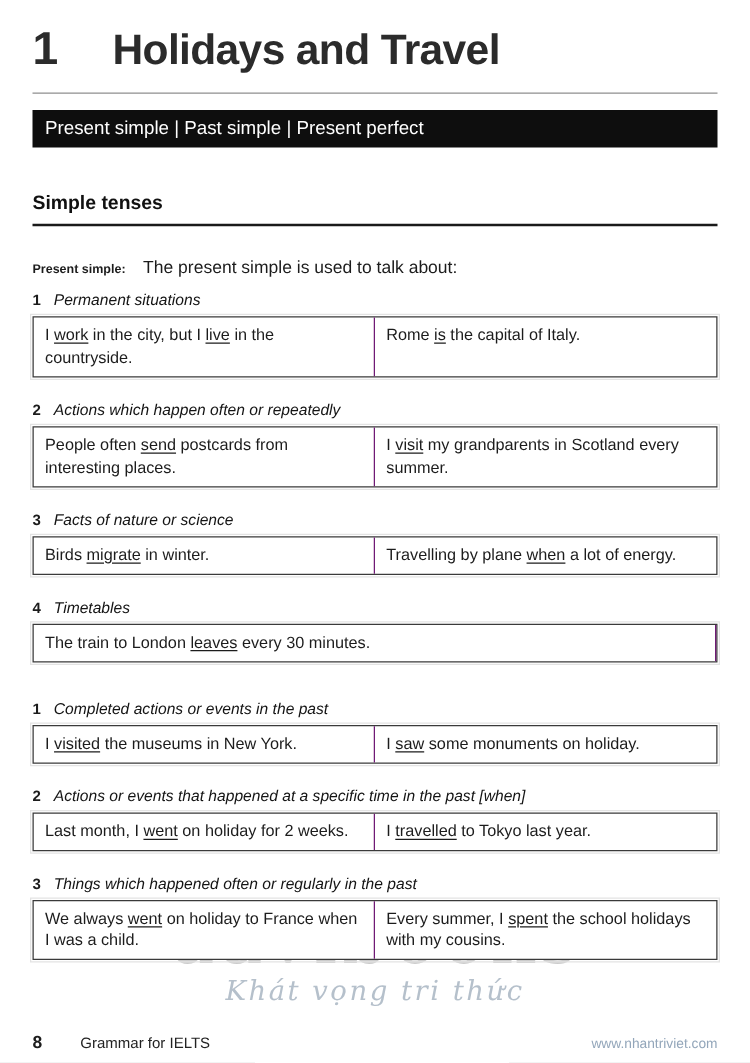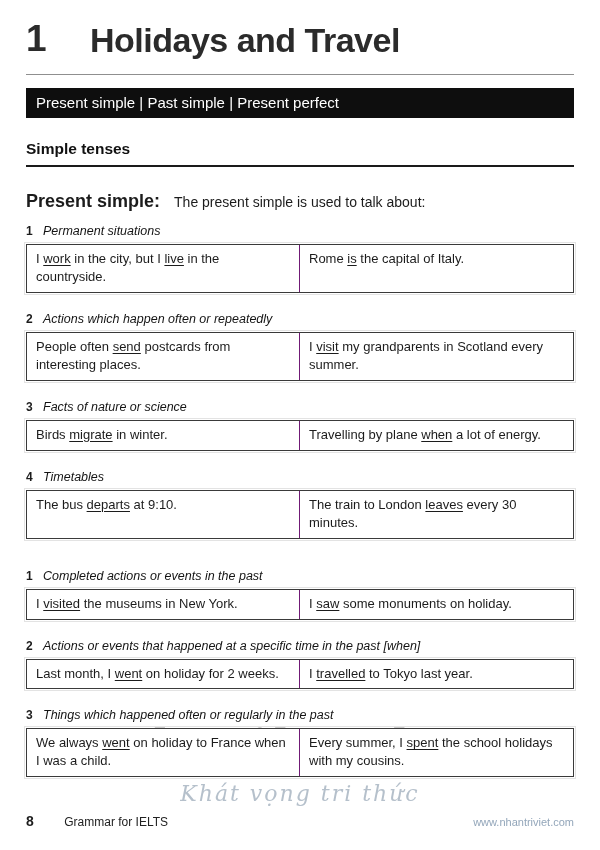--- a/index.html
+++ b/index.html
@@ -23,28 +23,28 @@
     font-size:34px;font-weight:bold;color:#2b2b2b;letter-spacing:-0.5px;
   }
   .title-rule{border-bottom:1px solid #8f8f8f;margin-top:14px;}
   .tense-bar{
     margin-top:13px;
     background:#0e0e0e;color:#ffffff;
     font-size:15px;
     padding:6px 10px 7px 10px;
   }
   .section-title{
-    margin-top:22px;
+    margin-top:36px;
     font-size:15.5px;font-weight:bold;color:#111;
     padding-bottom:7px;
     border-bottom:2px solid #1a1a1a;
   }
   
   .subhead{margin-top:24px;margin-bottom:12px;font-size:14px;}
-  .subhead .bold{font-weight:bold;font-size:18px;margin-right:14px;}
+  .subhead .bold{font-weight:bold;font-size:10px;margin-right:14px;}
   .item{margin-bottom:19px;}
   .item-label{display:flex;align-items:baseline;margin-bottom:6px;}
   .item-label .num{font-weight:bold;font-size:12px;width:17px;flex:0 0 17px;}
   .item-label .lab{font-style:italic;font-size:12.5px;color:#141414;}
   .extable{
     display:flex;
     border:1px solid #3a3a3a;
     outline:1px solid #e3e3e3;
     outline-offset:1px;
     background:#fff;
@@ -68,21 +68,21 @@
     font-size:58px;color:rgba(140,140,140,0.45);
     letter-spacing:4px;line-height:1;
   }
   .wm2{
     font-family:"DejaVu Serif",serif;font-style:italic;
     font-size:22px;color:rgba(120,140,160,0.55);
     margin-top:2px;letter-spacing:2px;
   }
   
   .footer{
-    position:absolute;left:26px;right:26px;bottom:20px;
+    position:absolute;left:26px;right:26px;bottom:7px;
     display:flex;justify-content:space-between;align-items:baseline;
     z-index:2;
     text-align:center;
   }
   .footer .pgno{font-weight:bold;font-size:14px;margin-right:26px;}
   .footer .book{font-size:12px;color:#222;}
   .footer .site{font-size:11px;color:#93a6ba;}
   .content{position:relative;z-index:2;}
 </style>
 </head>
@@ -139,21 +139,20 @@
           <div class="cell">Travelling by plane <u>when</u> a lot of energy.</div>
         </div>
       </div>
 
       <div class="item">
         <div class="item-label">
           <span class="num">4</span>
           <span class="lab">Timetables</span>
         </div>
         <div class="extable">
-          <div class="cell">The bus <u>departs</u> at 9:10.</div>
           <div class="cell">The train to London <u>leaves</u> every 30 minutes.</div>
         </div>
       </div>
     </div>
 
     <div class="sect-past">
 
       <div class="item">
         <div class="item-label">
           <span class="num">1</span>

